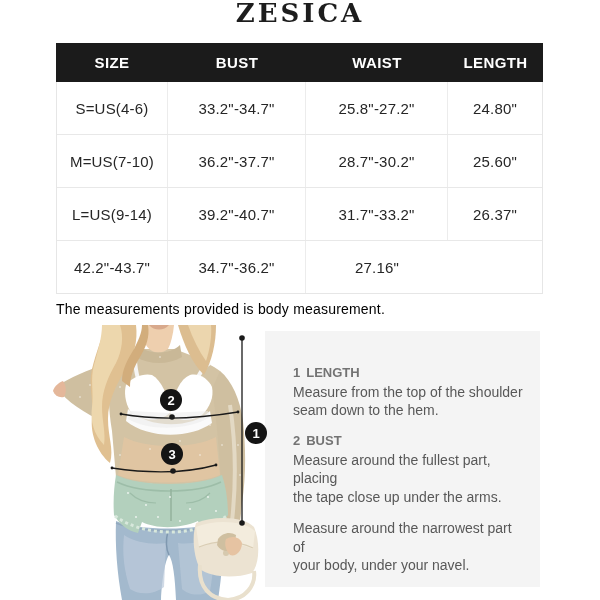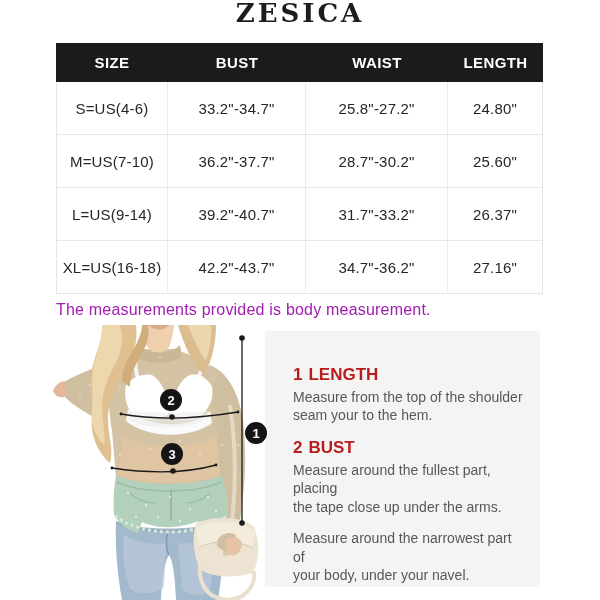--- a/index.html
+++ b/index.html
@@ -34,33 +34,33 @@
   }
   .trow:last-child { border-bottom:none; }
   .tcell {
     display:flex; align-items:center; justify-content:center;
     font-size:15px; color:#262626; letter-spacing:0.2px;
     border-right:1px solid #ececec; box-sizing:border-box;text-align:center;
   }
   .tcell:last-child { border-right:none; }
   
   .note {
-    position:absolute; left:56px; top:301px; font-size:16px; color:#a21caf;
+    position:absolute; left:56px; top:301px; font-size:14px; color:#000000;
     letter-spacing:0.2px;
   }
   
   .model-wrap { position:absolute; left:50px; top:325px; width:220px; height:275px; }
   .model-wrap svg { display:block; }
   
   .guide-panel {
     position:absolute; left:265px; top:331px; width:275px; height:256px;
     background:#f4f4f4; box-sizing:border-box; padding:34px 14px 0 28px;
   }
   .guide-item { margin-bottom:13px; }
-  .guide-head { font-size:17px; font-weight:700; color:#b91c1c; margin-bottom:3px; }
+  .guide-head { font-size:13px; font-weight:700; color:#737373; margin-bottom:3px; }
   .guide-head .gnum { margin-right:6px; }
   .guide-line { font-size:14px; color:#585858; line-height:1.32; }
   
   .anno { position:absolute; left:0; top:0; pointer-events:none; }
   .marker {
     position:absolute; width:22px; height:22px; border-radius:50%;
     background:#141414; color:#ffffff; display:flex; align-items:center;
     justify-content:center; font-size:13px; font-weight:700; z-index:5;
   }
   .marker-bust  { left:160px; top:389px; }
@@ -94,21 +94,20 @@
         <div class="tcell">28.7"-30.2"</div>
         <div class="tcell">25.60"</div>
       </div>
       <div class="trow">
         <div class="tcell">L=US(9-14)</div>
         <div class="tcell">39.2"-40.7"</div>
         <div class="tcell">31.7"-33.2"</div>
         <div class="tcell">26.37"</div>
       </div>
       <div class="trow">
-        <div class="tcell">XL=US(16-18)</div>
         <div class="tcell">42.2"-43.7"</div>
         <div class="tcell">34.7"-36.2"</div>
         <div class="tcell">27.16"</div>
       </div>
     </div>
   </div>
 
   <div class="note">The measurements provided is body measurement.</div>
 
   <div class="model-wrap">
@@ -210,21 +209,21 @@
       </g>
     </svg>
   </div>
 
   <div class="guide-panel">
     <div class="guide-item">
       <div class="guide-head">
         <span class="gnum">1</span><span>LENGTH</span>
       </div>
       <div class="guide-line">Measure from the top of the shoulder</div>
-      <div class="guide-line">seam your to the hem.</div>
+      <div class="guide-line">seam down to the hem.</div>
     </div>
     <div class="guide-item">
       <div class="guide-head">
         <span class="gnum">2</span><span>BUST</span>
       </div>
       <div class="guide-line">Measure around the fullest part, placing</div>
       <div class="guide-line">the tape close up under the arms.</div>
     </div>
     <div class="guide-item">
       <div class="guide-line">Measure around the narrowest part of</div>

